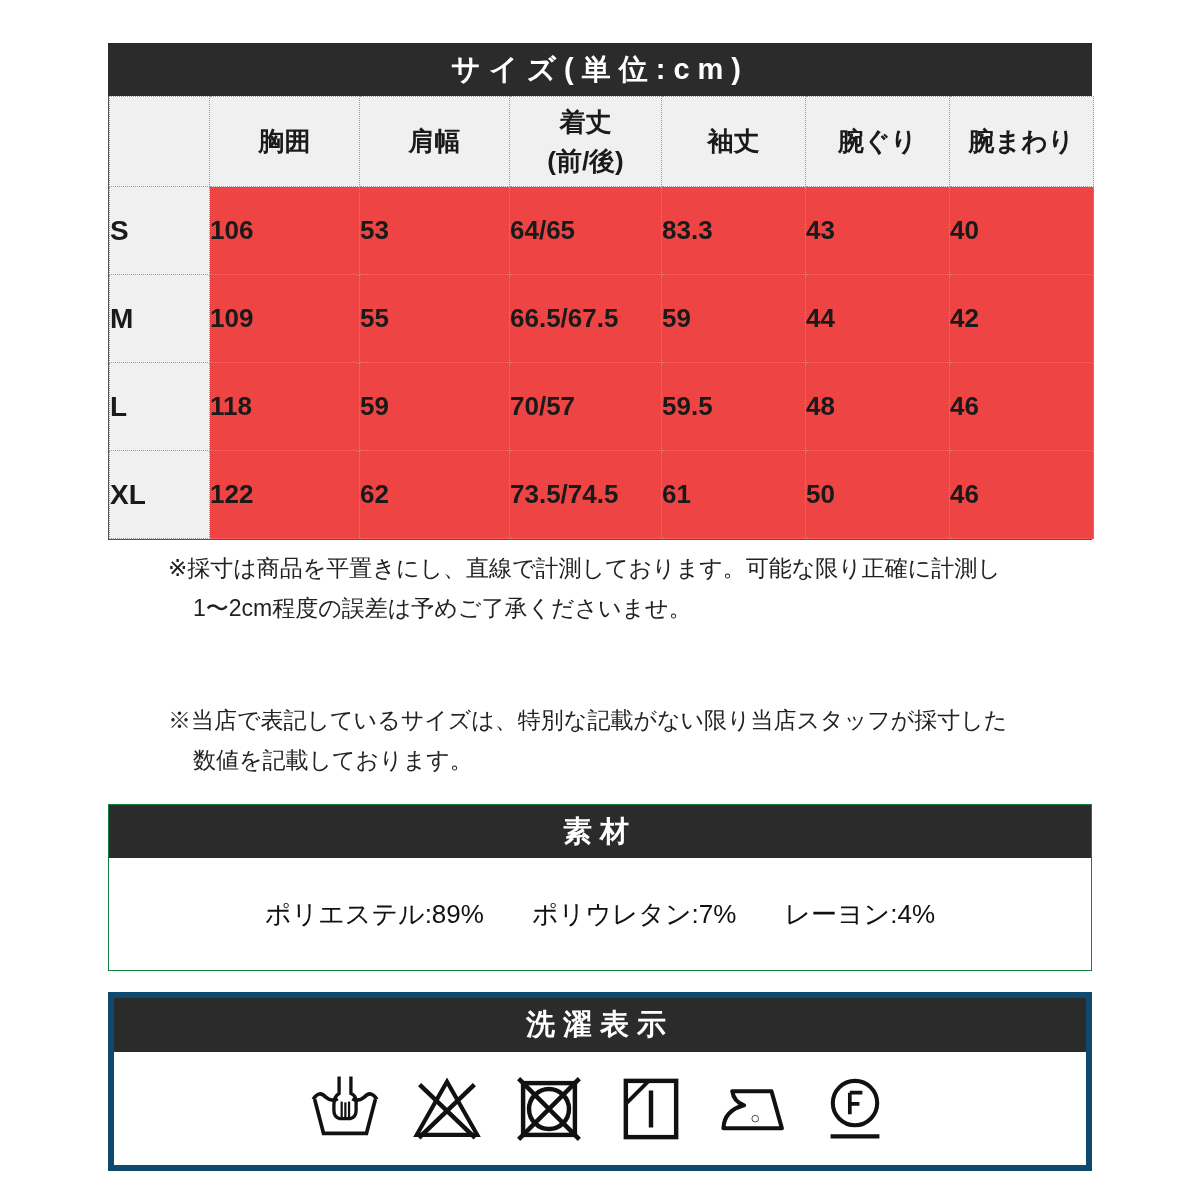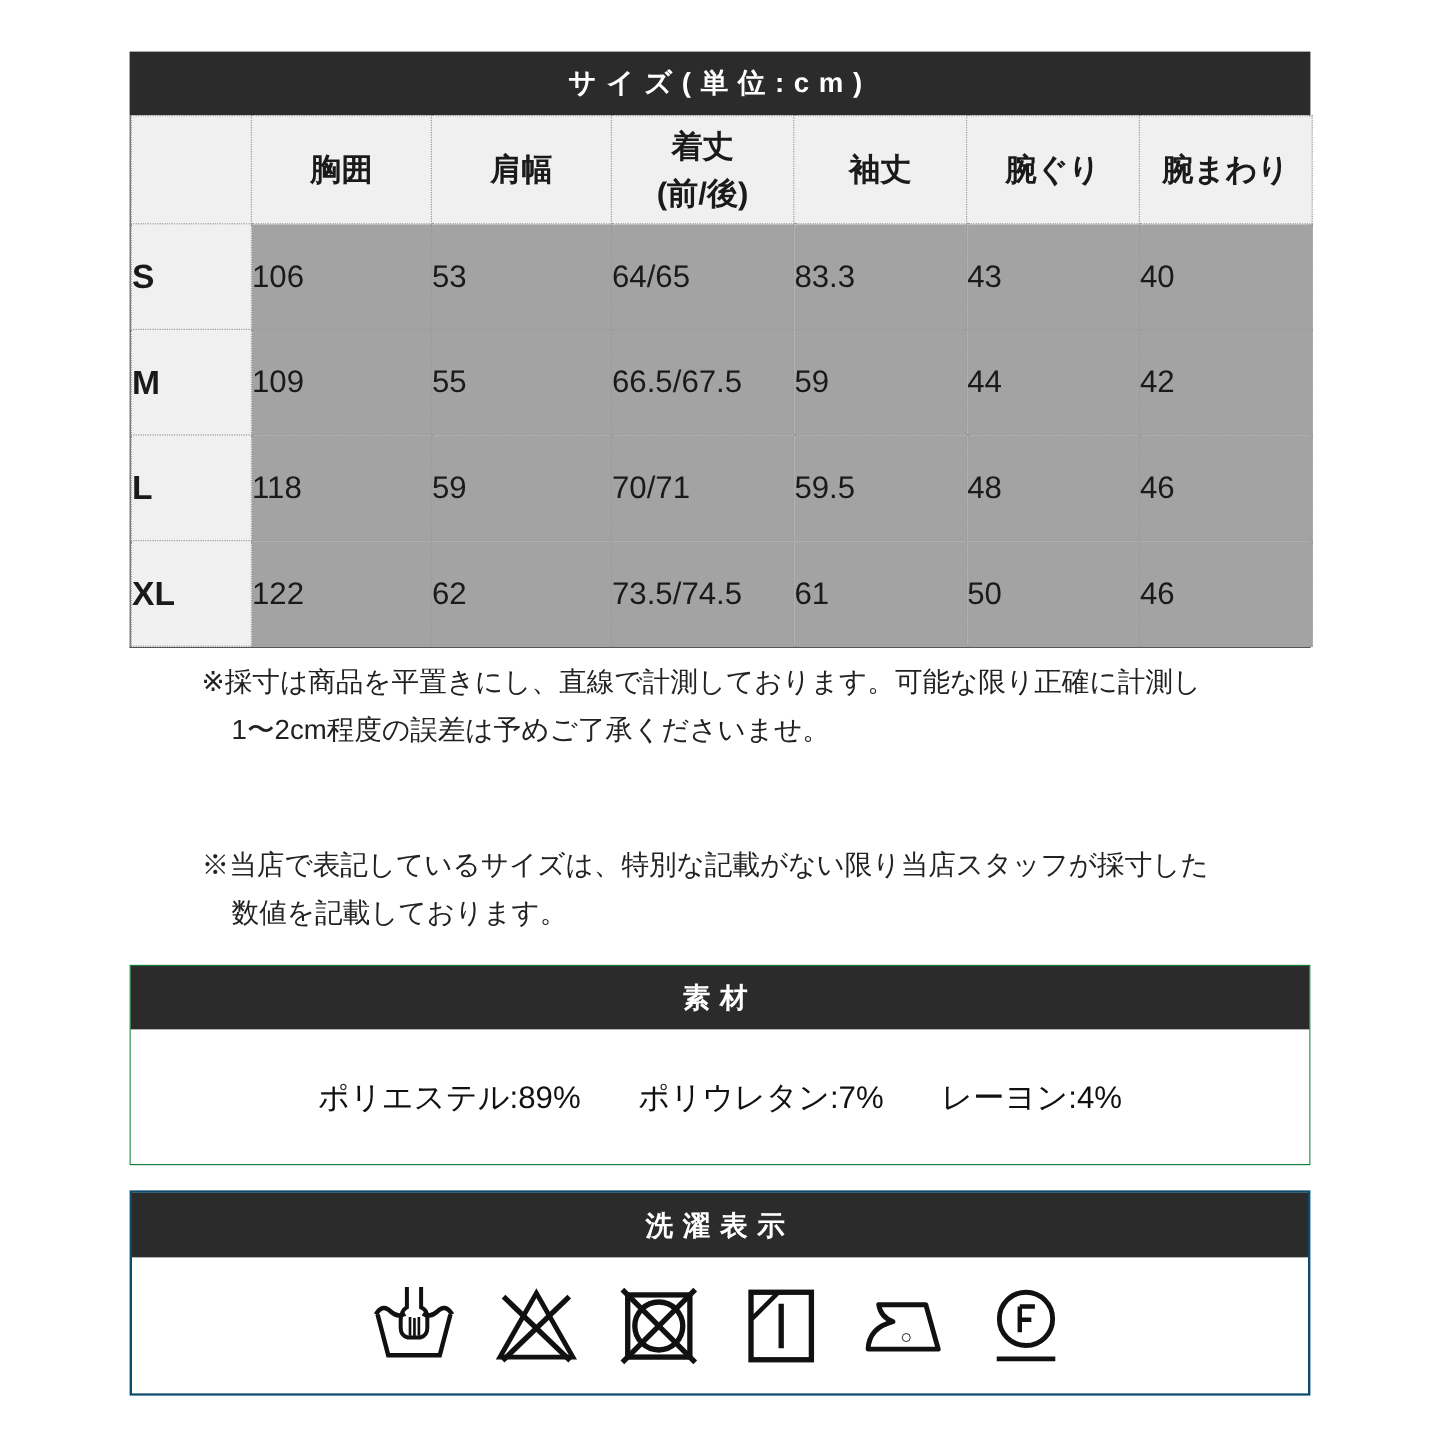--- a/index.html
+++ b/index.html
@@ -7,61 +7,61 @@
   body {
     width: 1200px; height: 1200px;
     position: relative;
     font-family: "Liberation Sans", "DejaVu Sans", sans-serif;
     color: #1a1a1a;
   }
   .section { position: absolute; left: 108px; width: 984px; }
 
   .bar {
     background: #2b2b2b; color: #ffffff;
-    font-weight: bold; font-size: 23px; letter-spacing: 8px;
+    font-weight: bold; font-size: 29px; letter-spacing: 8px;
     display: flex; align-items: center; justify-content: center;
   }
   .bar-tall { height: 53px; }
 
   
   #size-section { top: 43px; }
   .size-table-wrap { border: 1px solid #555; border-top: none; }
   table.size-table {
     width: 100%; border-collapse: collapse; table-layout: fixed;
     font-size: 26px; 
   }
   table.size-table th, table.size-table td {
     border: 1px dotted #999;
   }
   table.size-table thead th {
     background: #f0f0f0; font-weight: bold; font-size: 26px;
     height: 90px; white-space: pre-line; line-height: 1.5;
   }
-  table.size-table td { background: #a3a3a3; height: 88px; font-weight: normal; }
+  table.size-table td { background: #ef4444; height: 88px; font-weight: bold; }
   table.size-table td.size-label {
     background: #f0f0f0; font-weight: bold; font-size: 28px;
   }
 
   
   .note { position: absolute; left: 140px; width: 940px; font-size: 23px; color: #222; margin-left: 28px; }
   .note .line { line-height: 40px; }
   .note .indent { padding-left: 25px; }
   #note-1 { top: 548px; }
   #note-2 { top: 701px; font-family: Liberation Serif, serif; }
 
   
   #material-section { top: 804px; border: 1px solid #15803d; }
   .material-body {
     height: 112px; background: #fff;
     display: flex; align-items: center; justify-content: center;
     gap: 48px; font-size: 26px; color: #111;
   }
 
   
-  #care-section { top: 992px; border: 2px solid #0c4a6e; }
+  #care-section { top: 992px; border: 6px solid #0c4a6e; }
   .bar-care { height: 54px; }
   .care-body {
     height: 113px; background: #fff;
     display: flex; align-items: center; justify-content: center;
     gap: 28px;
   }
   .care-icon { width: 74px; height: 74px; display: block; }
   .care-icon path, .care-icon line, .care-icon rect, .care-icon circle, .care-icon polygon {
     stroke: #111; fill: none;
   }
@@ -112,21 +112,21 @@
           <td>55</td>
           <td>66.5/67.5</td>
           <td>59</td>
           <td>44</td>
           <td>42</td>
         </tr>
         <tr>
           <td class="size-label">L</td>
           <td>118</td>
           <td>59</td>
-          <td>70/71</td>
+          <td>70/57</td>
           <td>59.5</td>
           <td>48</td>
           <td>46</td>
         </tr>
         <tr>
           <td class="size-label">XL</td>
           <td>122</td>
           <td>62</td>
           <td>73.5/74.5</td>
           <td>61</td>

